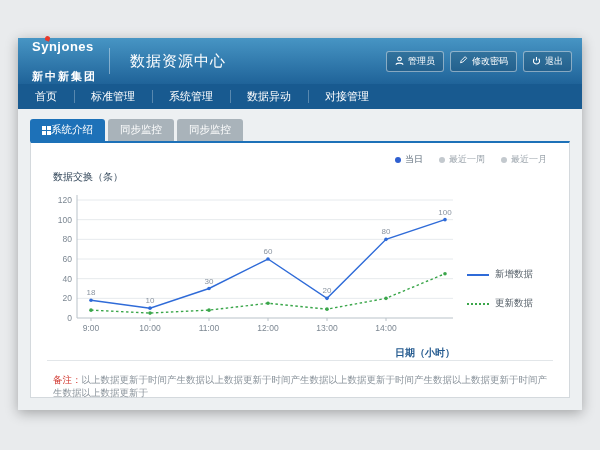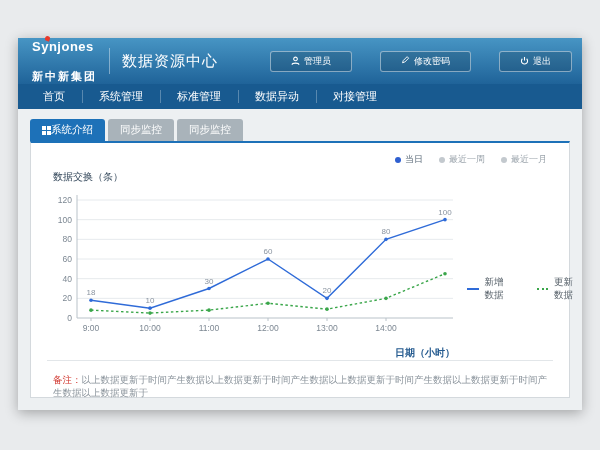--- a/index.html
+++ b/index.html
@@ -15,33 +15,32 @@
   
   .topbar{
     height:46px;background:linear-gradient(#4795c4,#1f6399);
     display:flex;align-items:center;padding:0 10px;color:#fff;box-sizing:border-box;
   }
   .logo{display:flex;flex-direction:column;line-height:1.1;padding-left:4px;}
   .logo-en{font-weight:bold;font-size:13px;letter-spacing:.5px;position:relative;}
   .logo-flame{position:absolute;left:13px;top:-4px;width:5px;height:5px;background:#e8392b;border-radius:50% 50% 0 50%;transform:rotate(20deg);}
   .logo-cn{font-size:11px;font-weight:bold;letter-spacing:2px;margin-top:15px;}
   .vdiv{width:1px;height:26px;background:rgba(255,255,255,.4);margin:0 12px;}
-  .app-title{font-size:15px;font-weight:normal;margin:0;letter-spacing:1px;text-align:center;}
+  .app-title{font-size:15px;font-weight:normal;margin:8px;letter-spacing:1px;text-align:center;}
   .actions{margin-left:auto;display:flex;gap:6px;align-items:center;}
   .hbtn{
     display:flex;align-items:center;gap:4px;
     background:rgba(0,0,0,.14);border:1px solid rgba(255,255,255,.45);
-    color:#fff;font-size:9px;padding:3px 20px;border-radius:3px;cursor:pointer;
+    color:#fff;font-size:9px;padding:3px 8px;border-radius:3px;cursor:pointer;
     font-family:inherit;
-    margin-left:22px;
   }
   .hbtn svg{display:block;}
   
   .mainnav{
-    height:25px;background:#185a90;display:flex;align-items:stretch;padding-left:8px;
+    height:25px;background:#185a90;display:flex;align-items:stretch;padding-left:0;
   }
   .nav-item{display:flex;align-items:center;padding:0 17px;color:#fff;font-size:11px;cursor:pointer;position:relative;}
   .nav-item + .nav-item::before{
     content:'';position:absolute;left:0;top:6px;bottom:6px;width:1px;background:rgba(255,255,255,.28);
   }
   
   .content{
     position:absolute;top:71px;bottom:0;left:0;right:0;
     background:#edf0f2;padding:10px 12px 12px;box-sizing:border-box;
   }
@@ -61,21 +60,21 @@
   .legend-top{display:flex;justify-content:flex-end;gap:16px;font-size:9px;color:#9aa3ab;padding:2px 6px 4px;}
   .legend-top .item{display:flex;align-items:center;gap:4px;cursor:pointer;}
   .dot{width:6px;height:6px;border-radius:50%;background:#c3c9ce;}
   .legend-top .item.active .dot{background:#2f5fd0;}
   .legend-top .item.active{color:#5a6a78;}
   
   .y-title{font-size:10px;color:#33475a;margin:0 0 2px 6px;}
   .chart-row{display:flex;align-items:center;}
   .chart-left{flex:1;min-width:0;}
   .x-title{font-size:10px;color:#245a8f;font-weight:bold;text-align:right;padding-right:8px;margin-top:-2px;}
-  .series-legend{width:86px;display:flex;flex-direction:row;gap:32px;padding-left:4px;margin-top:32px;}
+  .series-legend{width:86px;display:flex;flex-direction:column;gap:16px;padding-left:4px;margin-top:32px;}
   .sl-item{display:flex;align-items:center;gap:6px;font-size:9.5px;color:#555f68;cursor:pointer;}
   .sl-line{width:22px;height:0;border-top:2px solid #2f6bd8;}
   .sl-line.dashed{border-top-style:dotted;border-top-color:#3aa64a;}
   svg.chart{font-family:"Liberation Sans","DejaVu Sans",sans-serif;}
   
   .note{
     margin-top:auto;border-top:1px solid #e2e6e9;
     padding:12px 6px 14px;font-size:9.5px;color:#8b949c;line-height:1.4;
   }
   .note-label{color:#d0342c;}
@@ -124,24 +123,24 @@
         <span>退出</span>
       </button>
     </div>
   </header>
 
   <nav class="mainnav">
     <div class="nav-item">
         <span>首页</span>
       </div>
     <div class="nav-item">
+        <span>标准管理</span>
+      </div>
+    <div class="nav-item">
         <span>系统管理</span>
-      </div>
-    <div class="nav-item">
-        <span>标准管理</span>
       </div>
     <div class="nav-item">
         <span>数据异动</span>
       </div>
     <div class="nav-item">
         <span>对接管理</span>
       </div>
   </nav>
 
   <div class="content">

